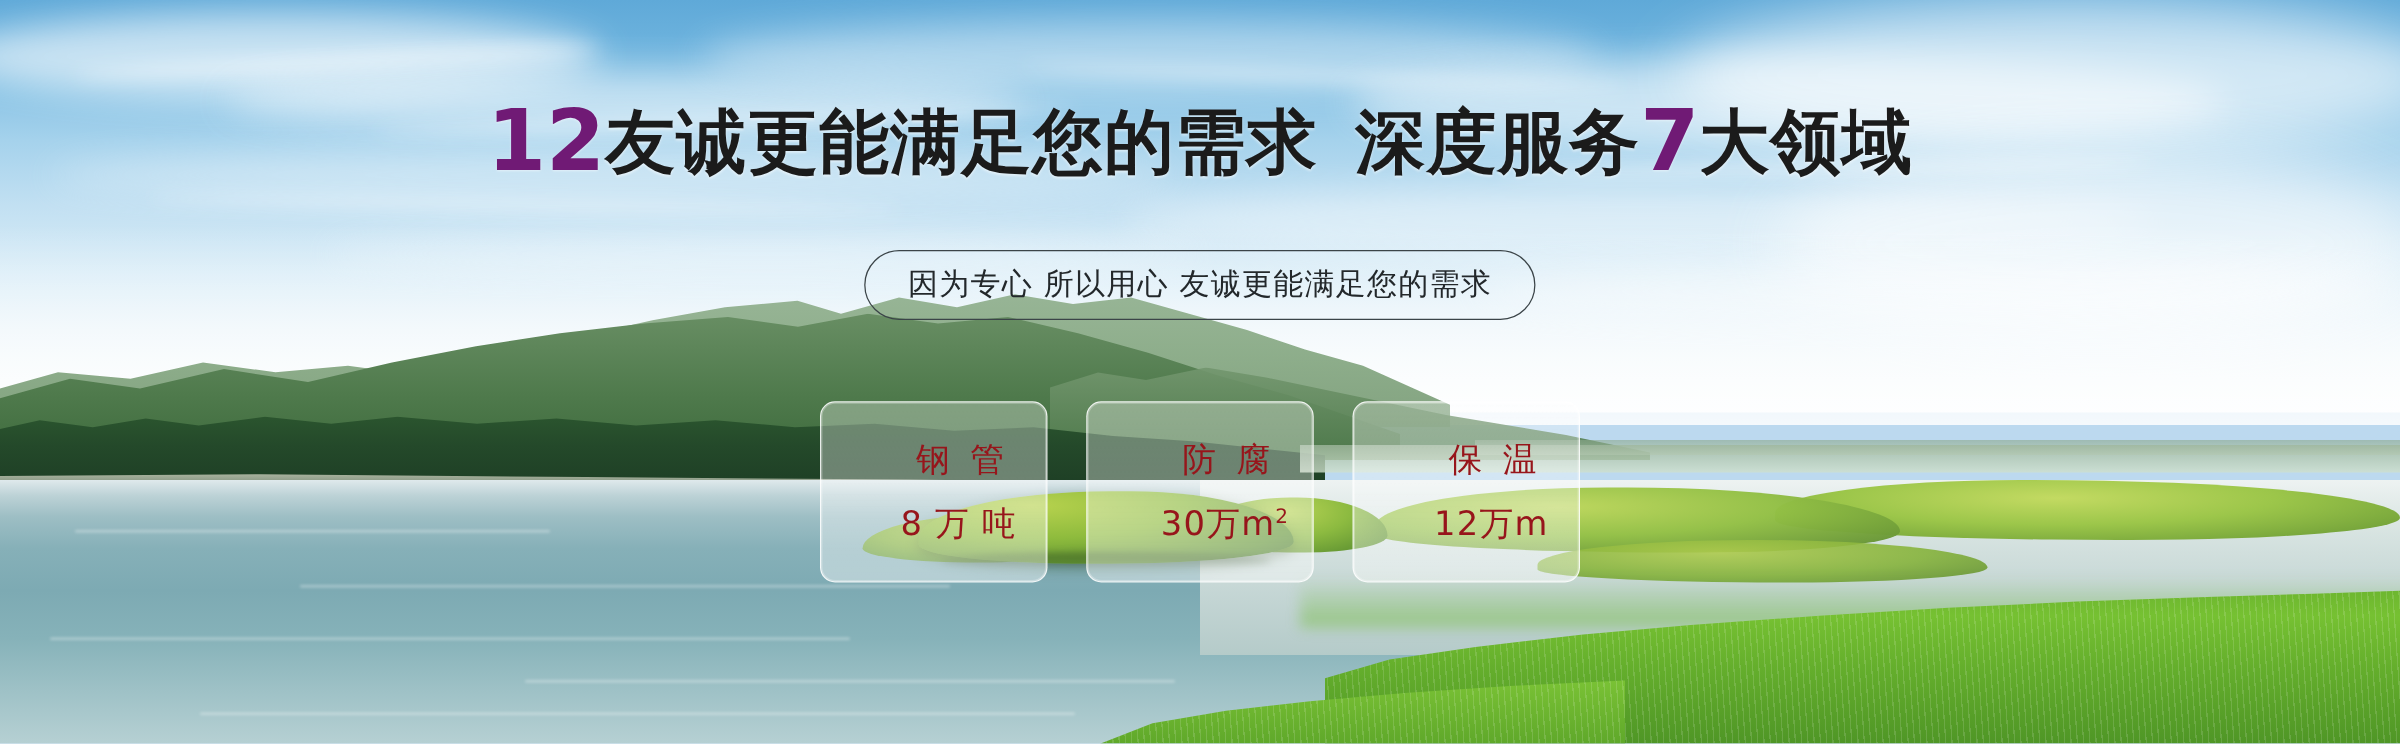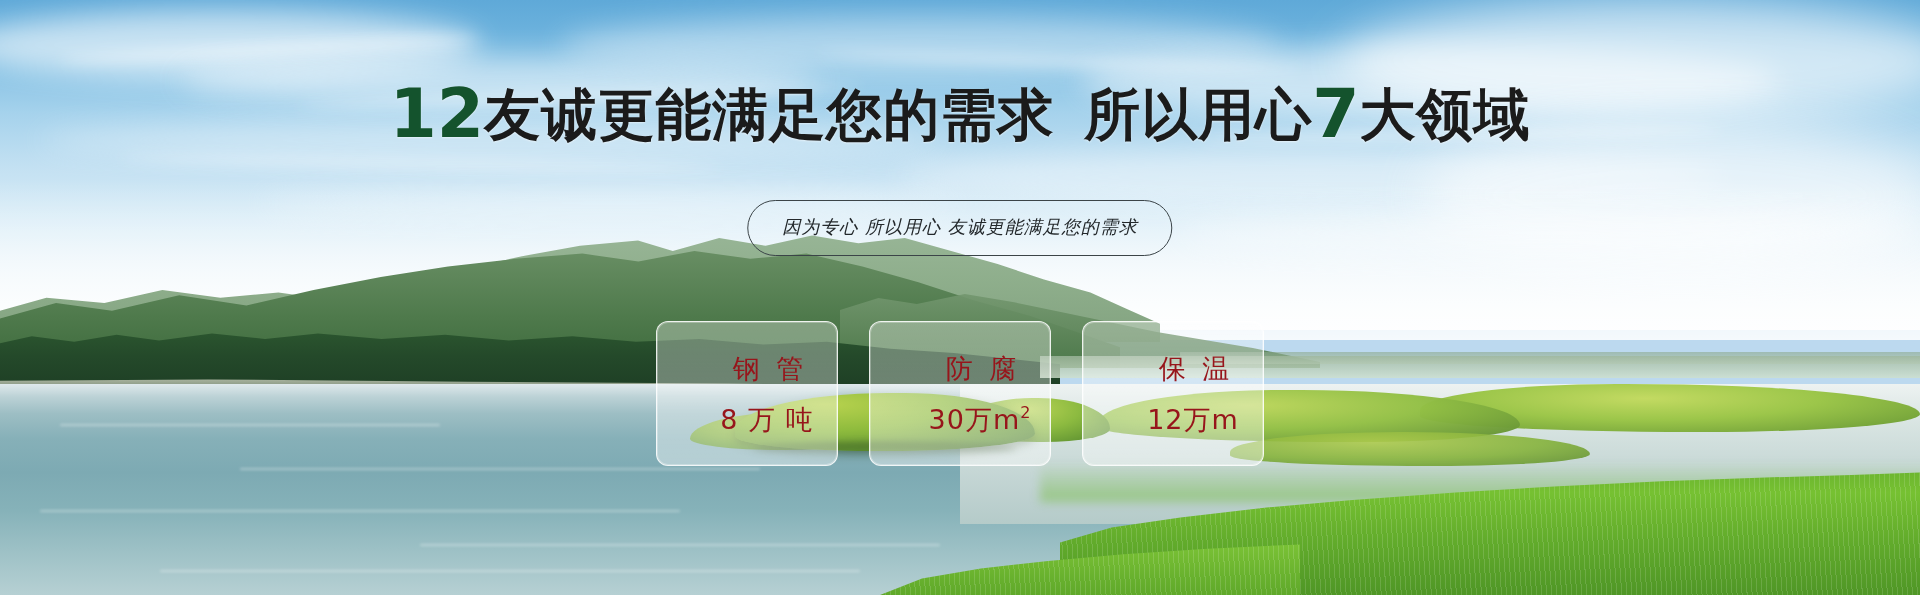--- a/index.html
+++ b/index.html
@@ -199,42 +199,41 @@
     font-family:"DejaVu Sans","Liberation Sans",sans-serif;
     font-weight:bold;
     font-size:56px;
     line-height:64px;
     letter-spacing:1px;
     color:#1b1b1b;
     white-space:nowrap;
     text-shadow:0 1px 2px rgba(255,255,255,.5);
   }
   .headline .num{
-    color:#14532d;
+    color:#701a75;
     font-size:68px;
     line-height:64px;
     font-weight:bold;
     letter-spacing:0;
     vertical-align:-3px;
   }
   .headline .gap{display:inline-block;width:30px;}
 
   .subpill{
     position:absolute;left:50%;top:200px;transform:translateX(-50%);
     box-sizing:border-box;
     padding:9px 34px 11px;
     border:1.6px solid #3b4448;
     border-radius:30px;
     font-family:"DejaVu Sans","Liberation Sans",sans-serif;
-    font-size:18px;
+    font-size:24px;
     line-height:34px;
     letter-spacing:1px;
     color:#23282b;
     white-space:nowrap;
-    font-style:italic;
   }
 
   
   .cards{
     position:absolute;left:50%;top:321px;transform:translateX(-50%);
     display:flex;gap:31px;
   }
   .card{
     box-sizing:border-box;
     width:182px;height:145px;
@@ -309,21 +308,21 @@
   <div class="island-left"></div>
   <div class="island-main"></div>
 
   <div class="grass-blur"></div>
   <div class="grass-fg"></div>
   <div class="grass-fg2"></div>
 
   <div class="content">
 
     <div class="headline">
-      <span class="num">12</span><span>友诚更能满足您的需求</span><span class="gap"></span><span>所以用心</span><span class="num">7</span><span>大领域</span>
+      <span class="num">12</span><span>友诚更能满足您的需求</span><span class="gap"></span><span>深度服务</span><span class="num">7</span><span>大领域</span>
     </div>
 
     <div class="subpill">因为专心 所以用心 友诚更能满足您的需求</div>
 
     <div class="cards">
 
       <div class="card">
         <div class="card-title">钢 管</div>
         <div class="card-value">
           <span>8 万 吨</span>

